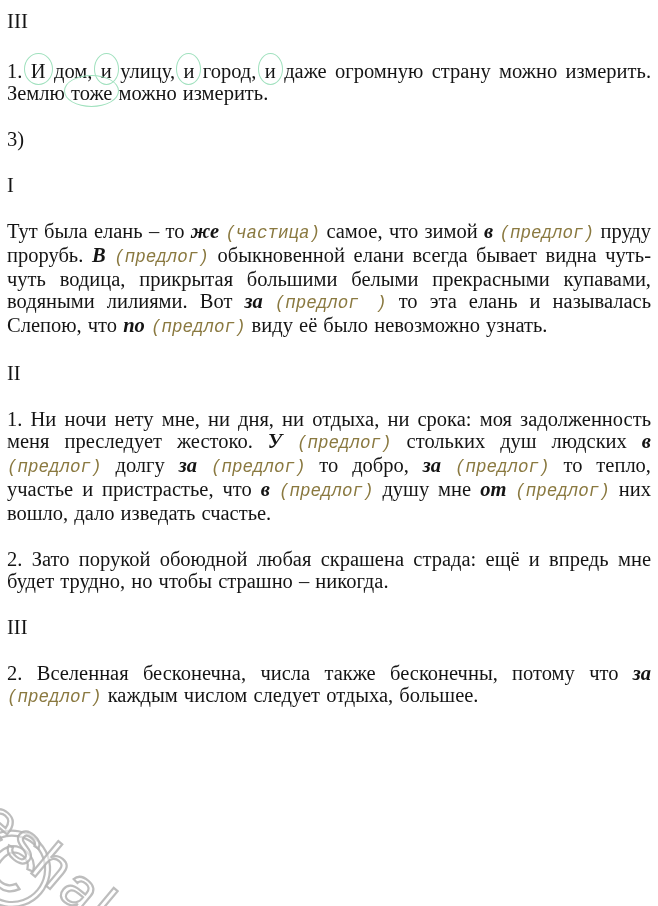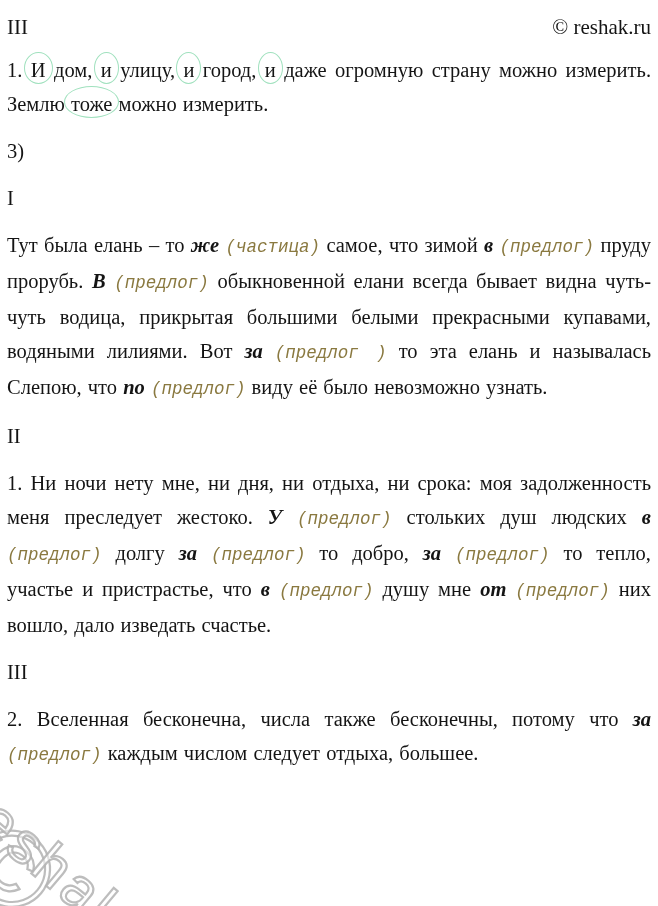--- a/index.html
+++ b/index.html
@@ -13,35 +13,36 @@
     width: 658px;
     height: 906px;
     position: relative;
     overflow: hidden;
     font-family: "Liberation Serif", serif;
     color: var(--text);
   }
   .page {
     position: relative;
     z-index: 1;
-    padding: 12px 7px 0 7px;
+    padding: 6px 7px 0 7px;
   }
   .header {
     display: flex;
     justify-content: space-between;
     align-items: flex-start;
     font-size: 21px;
     line-height: 30px;
     margin-bottom: 11px;
   }
   .para, .heading {
     font-size: 20.5px;
-    line-height: 34px;
+    line-height: 22px;
     margin-bottom: 13px;
     word-spacing: 1px;
+    margin-top: 24px;
   }
   .para { text-align: justify; }
   .heading { text-align: left; font-weight: normal; }
   .hl { font-weight: bold; font-style: italic; }
   .ann {
     font-style: italic;
     color: var(--annotation);
     font-size: 17.5px;
     font-family: Liberation Mono, monospace;
   }
@@ -85,25 +86,25 @@
 <body>
 
 <div class="watermark">
   <div class="wm-copy">©</div>
   <div class="wm-text">reshak.ru</div>
 </div>
 
 <div class="page">
   <div class="header">
     <span>III</span>
-    <span>© reshak.ru</span>
   </div>
   <div>
       <p class="para"><span class="run">1. </span><span class="circ">И</span><span class="run"> дом, </span><span class="circ">и</span><span class="run"> улицу, </span><span class="circ">и</span><span class="run"> город, </span><span class="circ">и</span><span class="run"> даже огромную страну можно измерить. Землю </span><span class="circ">тоже</span><span class="run"> можно измерить.</span></p>
       <div class="heading">3)</div>
       <div class="heading">I</div>
       <p class="para"><span class="run">Тут была елань – то </span><span class="hl">же</span><span class="run"> </span><span class="ann">(частица)</span><span class="run"> самое, что зимой </span><span class="hl">в</span><span class="run"> </span><span class="ann">(предлог)</span><span class="run"> пруду прорубь. </span><span class="hl">В</span><span class="run"> </span><span class="ann">(предлог)</span><span class="run"> обыкновенной елани всегда бывает видна чуть-чуть водица, прикрытая большими белыми прекрасными купавами, водяными лилиями. Вот </span><span class="hl">за</span><span class="run"> </span><span class="ann">(предлог )</span><span class="run"> то эта елань и называлась Слепою, что </span><span class="hl">по</span><span class="run"> </span><span class="ann">(предлог)</span><span class="run"> виду её было невозможно узнать.</span></p>
       <div class="heading">II</div>
       <p class="para"><span class="run">1. Ни ночи нету мне, ни дня, ни отдыха, ни срока: моя задолженность меня преследует жестоко. </span><span class="hl">У</span><span class="run"> </span><span class="ann">(предлог)</span><span class="run"> стольких душ людских </span><span class="hl">в</span><span class="run"> </span><span class="ann">(предлог)</span><span class="run"> долгу </span><span class="hl">за</span><span class="run"> </span><span class="ann">(предлог)</span><span class="run"> то добро, </span><span class="hl">за</span><span class="run"> </span><span class="ann">(предлог)</span><span class="run"> то тепло, участье и пристрастье, что </span><span class="hl">в</span><span class="run"> </span><span class="ann">(предлог)</span><span class="run"> душу мне </span><span class="hl">от</span><span class="run"> </span><span class="ann">(предлог)</span><span class="run"> них вошло, дало изведать счастье.</span></p>
+      <p class="para"><span class="run">2. Зато порукой обоюдной любая скрашена страда: ещё и впредь мне будет трудно, но чтобы страшно – никогда.</span></p>
       <div class="heading">III</div>
       <p class="para"><span class="run">2. Вселенная бесконечна, числа также бесконечны, потому что </span><span class="hl">за</span><span class="run"> </span><span class="ann">(предлог)</span><span class="run"> каждым числом следует отдыха, большее.</span></p>
     </div>
 </div>
 
 </body></html>

